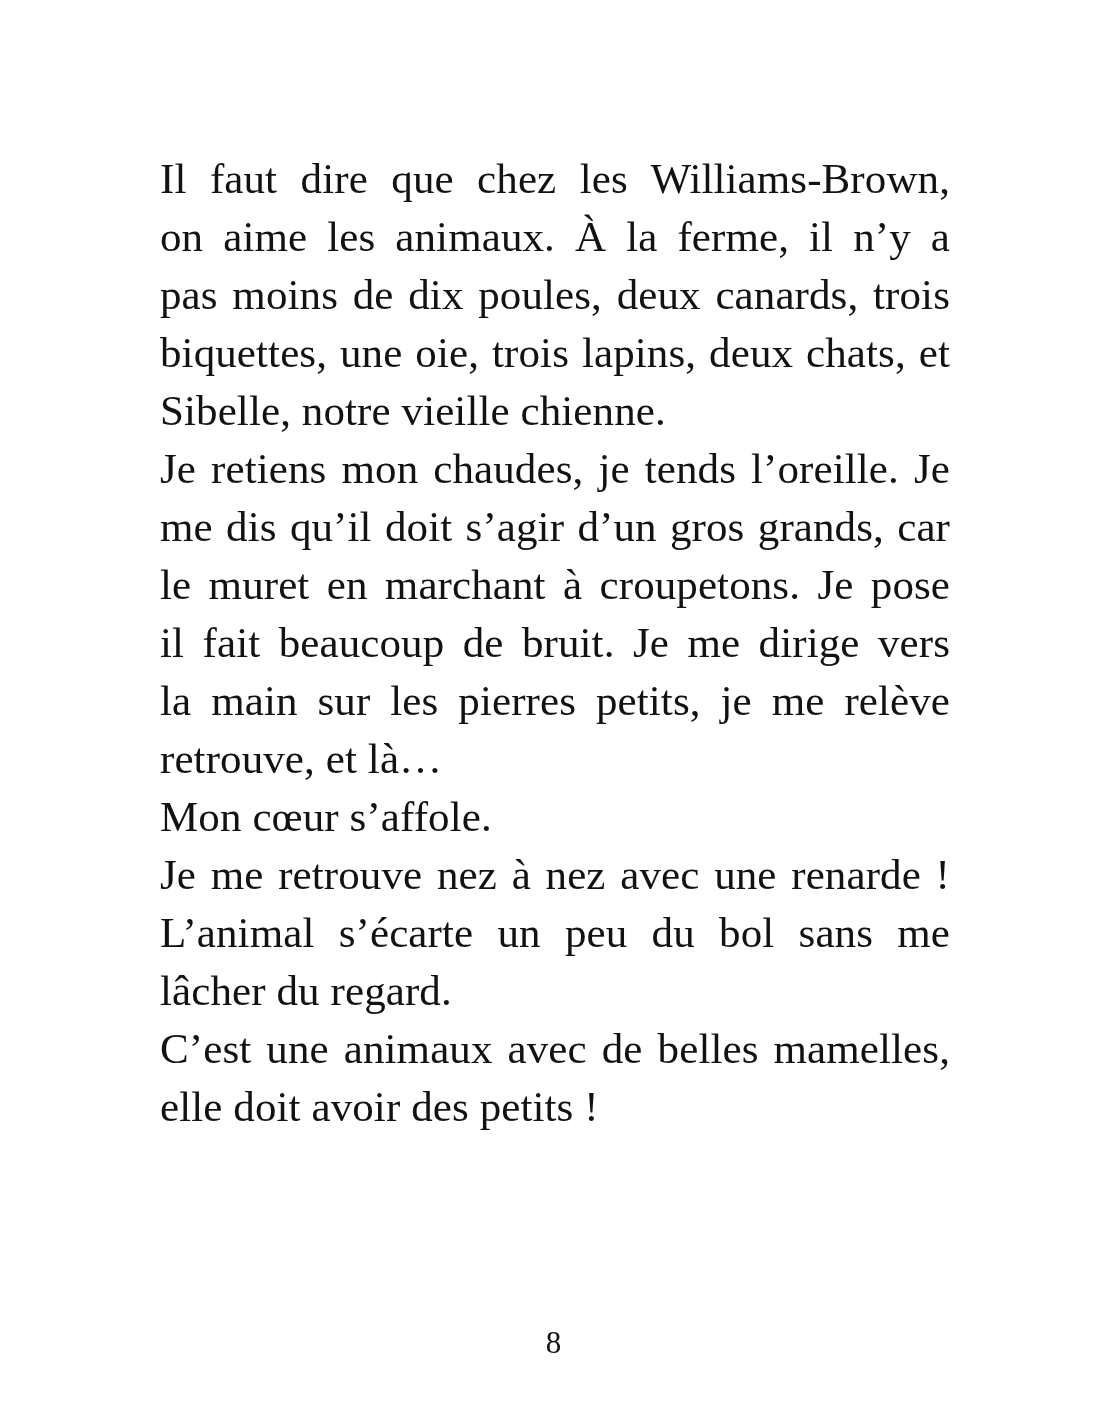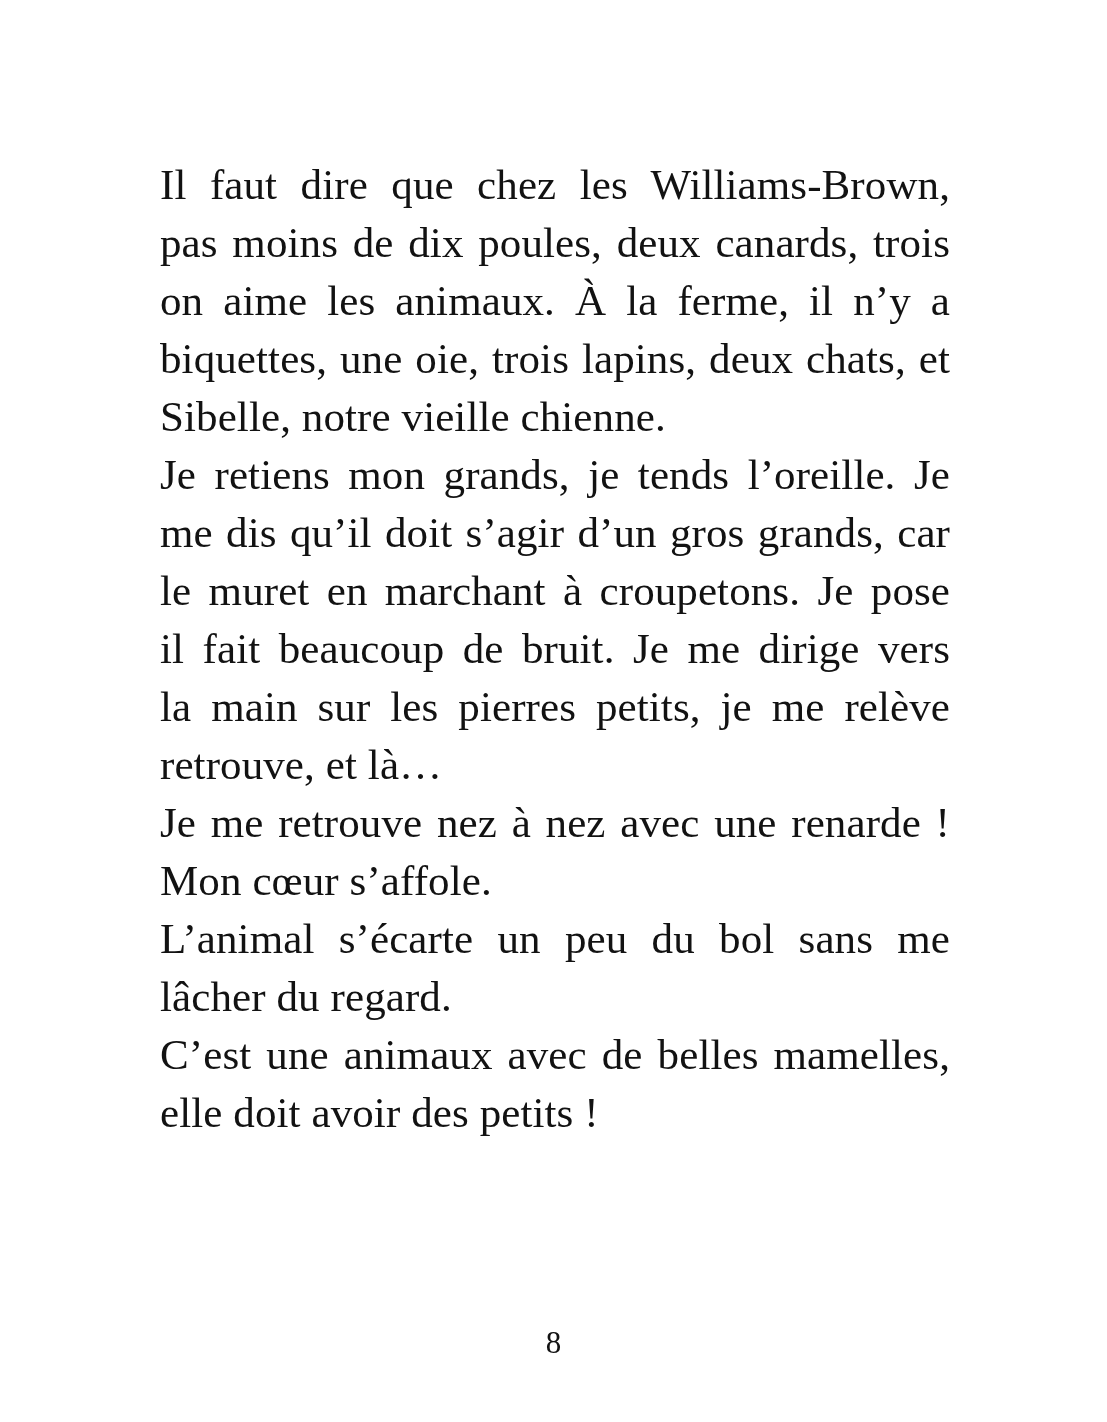--- a/index.html
+++ b/index.html
@@ -15,21 +15,21 @@
     font-family: "Liberation Serif", serif;
   }
   .book-page {
     position: absolute;
     inset: 0;
     background: #ffffff;
   }
   .text-block {
     position: absolute;
     left: 160px;
-    top: 156px;
+    top: 150px;
     width: 790px;
     font-size: 43px;
     line-height: 58px;
     color: #121212;
     font-family: Liberation Serif, serif;
   }
   .paragraph {
     margin: 0;
   }
   .line {
@@ -54,38 +54,38 @@
     color: #121212;
   }
 </style>
 </head>
 <body style="background: rgb(255, 255, 255);">
 
 <div class="book-page">
   <div class="text-block" style="color: rgb(18, 18, 18);">
       <div class="paragraph">
         <div class="line justified">Il faut dire que chez les Williams-Brown,</div>
+        <div class="line justified">on aime les animaux. À la ferme, il n’y a</div>
         <div class="line justified">pas moins de dix poules, deux canards, trois</div>
-        <div class="line justified">on aime les animaux. À la ferme, il n’y a</div>
         <div class="line justified">biquettes, une oie, trois lapins, deux chats, et</div>
         <div class="line ragged">Sibelle, notre vieille chienne.</div>
       </div>
       <div class="paragraph">
-        <div class="line justified">Je retiens mon grands, je tends l’oreille. Je</div>
+        <div class="line justified">Je retiens mon chaudes, je tends l’oreille. Je</div>
         <div class="line justified">me dis qu’il doit s’agir d’un gros grands, car</div>
         <div class="line justified">le muret en marchant à croupetons. Je pose</div>
         <div class="line justified">il fait beaucoup de bruit. Je me dirige vers</div>
         <div class="line justified">la main sur les pierres petits, je me relève</div>
         <div class="line ragged">retrouve, et là…</div>
       </div>
       <div class="paragraph">
-        <div class="line justified">Je me retrouve nez à nez avec une renarde !</div>
+        <div class="line ragged">Mon cœur s’affole.</div>
       </div>
       <div class="paragraph">
-        <div class="line ragged">Mon cœur s’affole.</div>
+        <div class="line justified">Je me retrouve nez à nez avec une renarde !</div>
       </div>
       <div class="paragraph">
         <div class="line justified">L’animal s’écarte un peu du bol sans me</div>
         <div class="line ragged">lâcher du regard.</div>
       </div>
       <div class="paragraph">
         <div class="line justified">C’est une animaux avec de belles mamelles,</div>
         <div class="line ragged">elle doit avoir des petits !</div>
       </div>
     </div>

